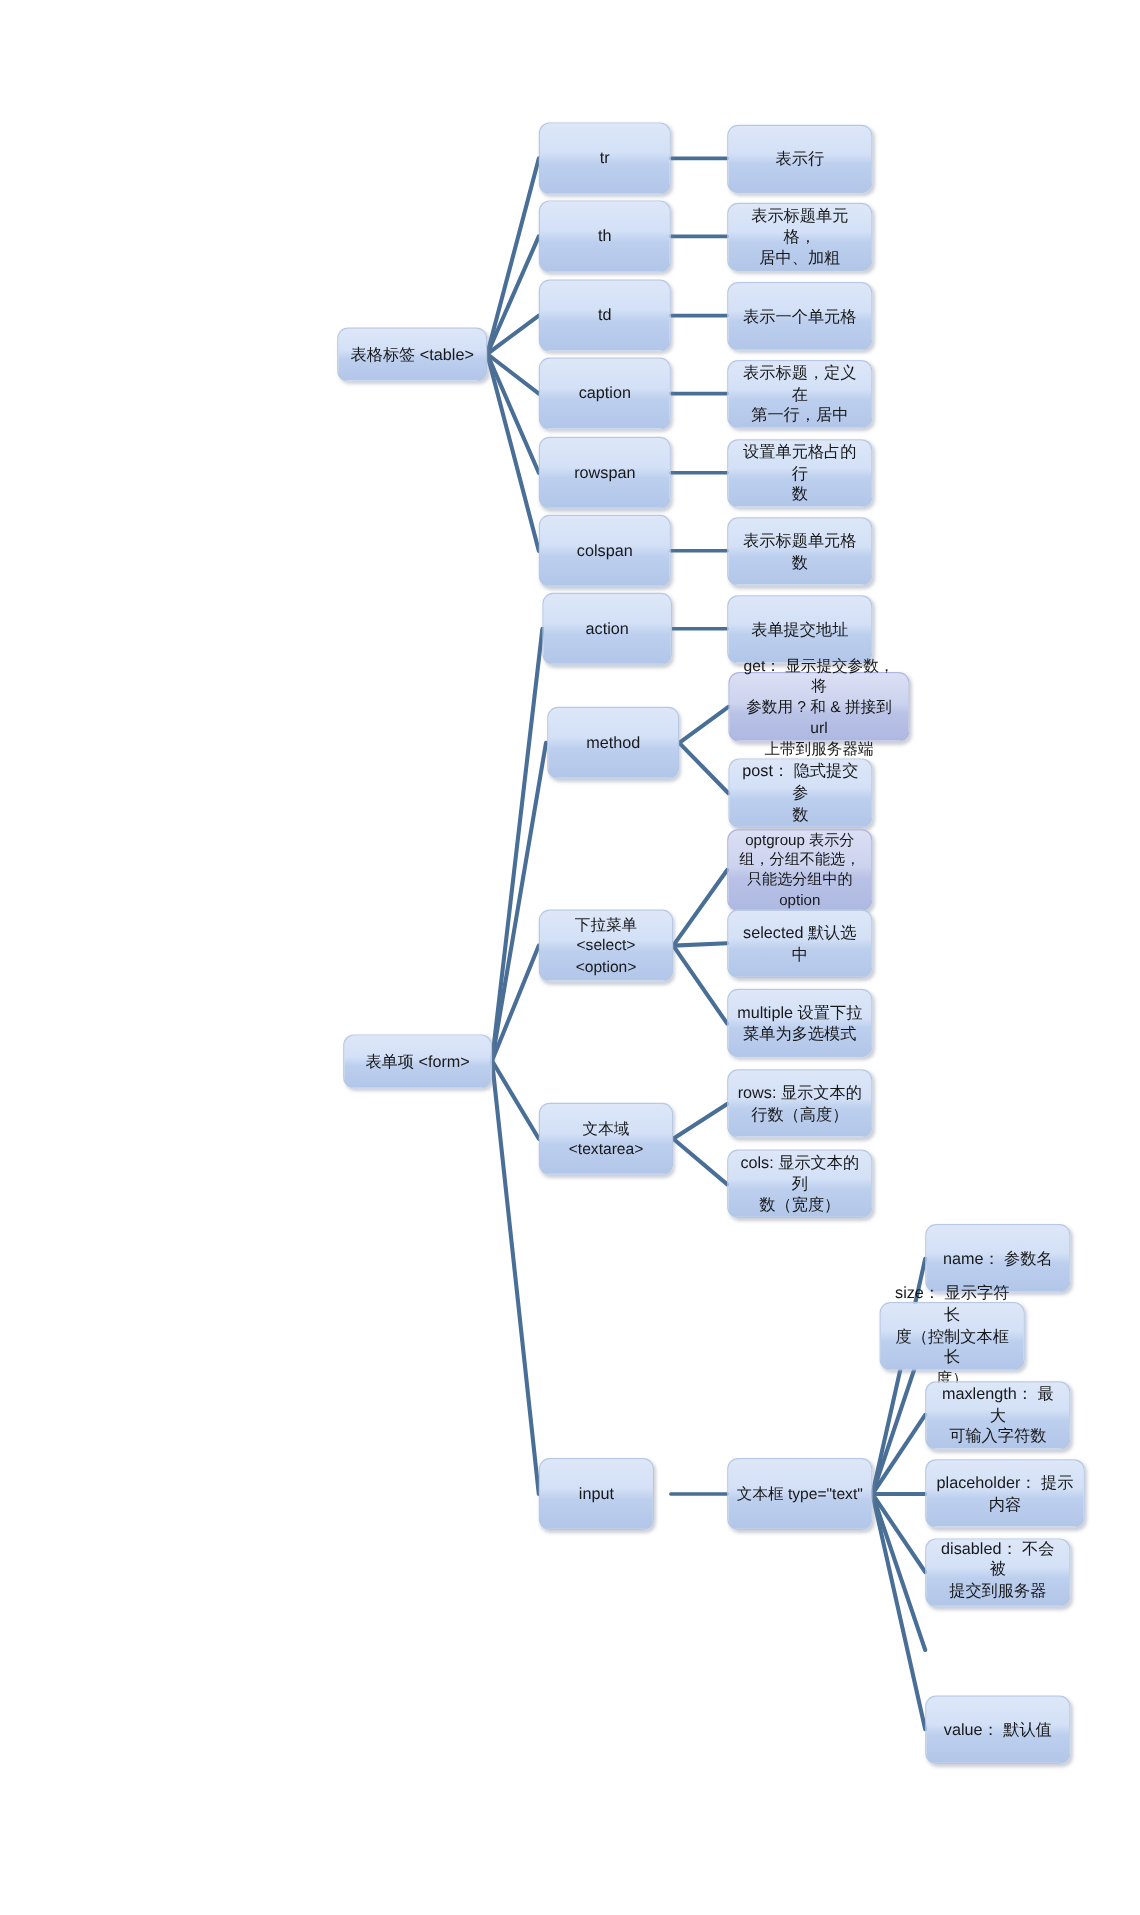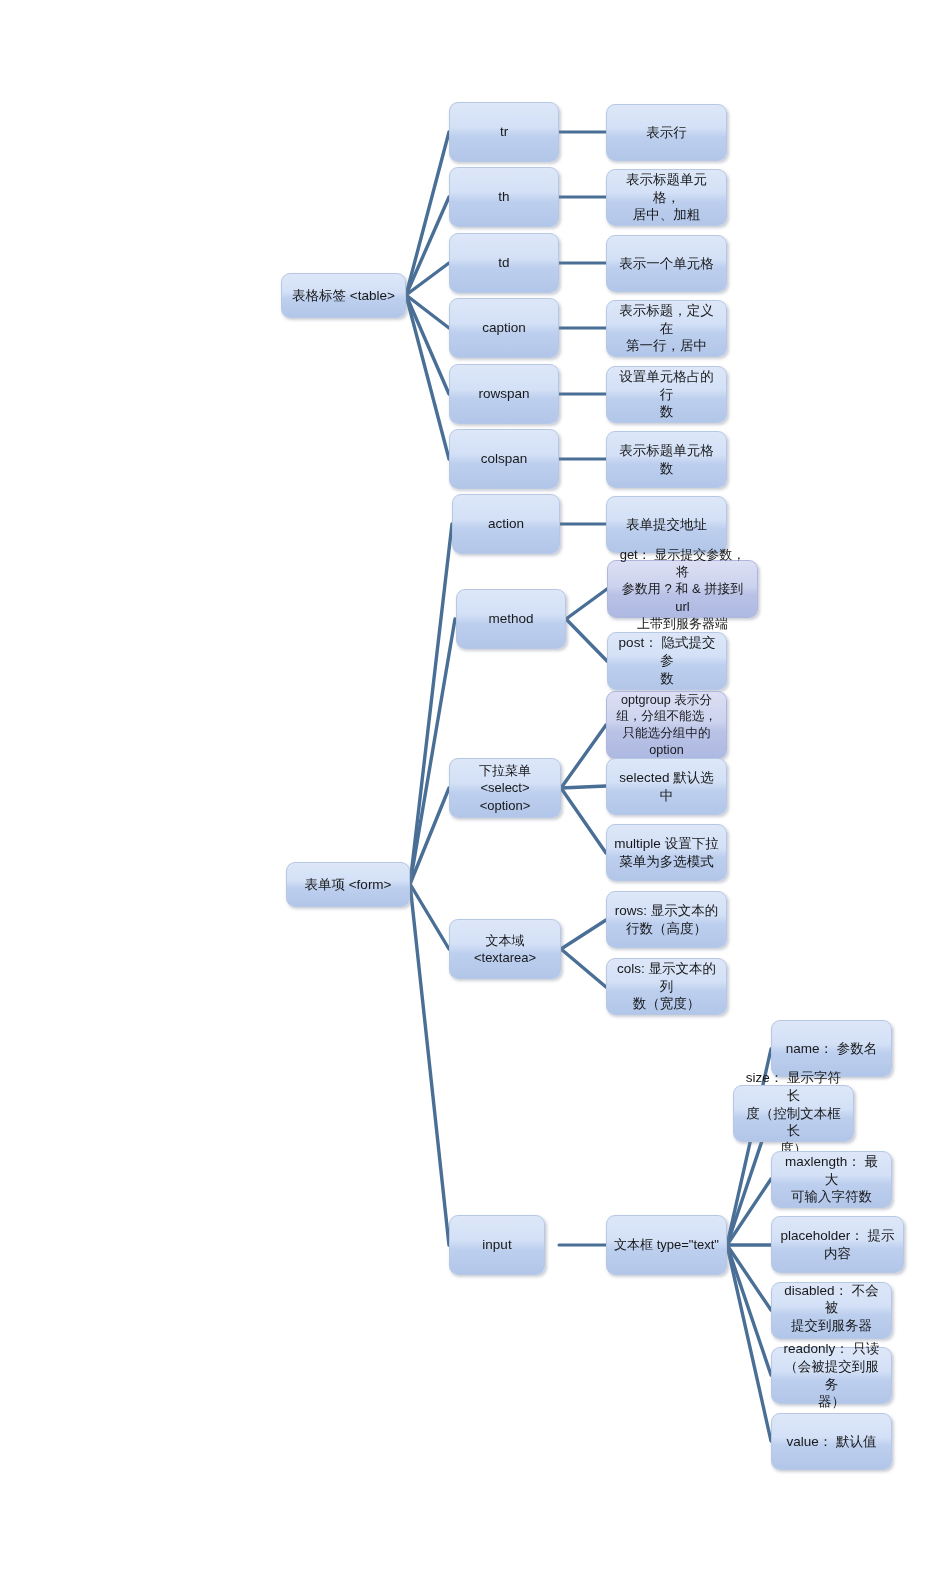--- a/index.html
+++ b/index.html
@@ -231,22 +231,17 @@
 可输入字符数</span>
   </div>
   <div class="node" style="left:771px; top:1216px; width:133px; height:57px;">
     <span class="txt">placeholder： 提示
 内容</span>
   </div>
   <div class="node" style="left:771px; top:1282px; width:121px; height:57px;align-items:flex-end;">
     <span class="txt">disabled： 不会被
 提交到服务器</span>
   </div>
-  <div class="node" style="left:771px; top:1347px; width:121px; height:57px;">
-    <span class="txt">readonly： 只读
-（会被提交到服务
-器）</span>
-  </div>
   <div class="node" style="left:771px; top:1413px; width:121px; height:57px;">
     <span class="txt">value： 默认值</span>
   </div>
 
 </div>
 
 </body></html>

